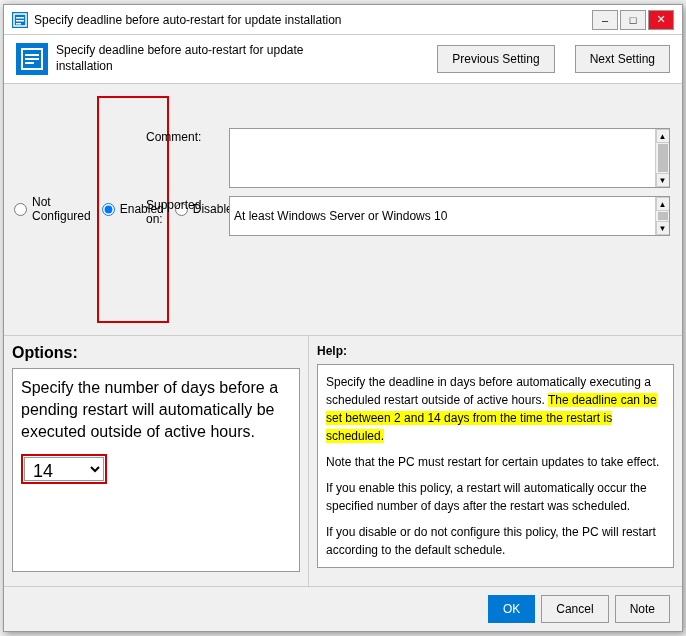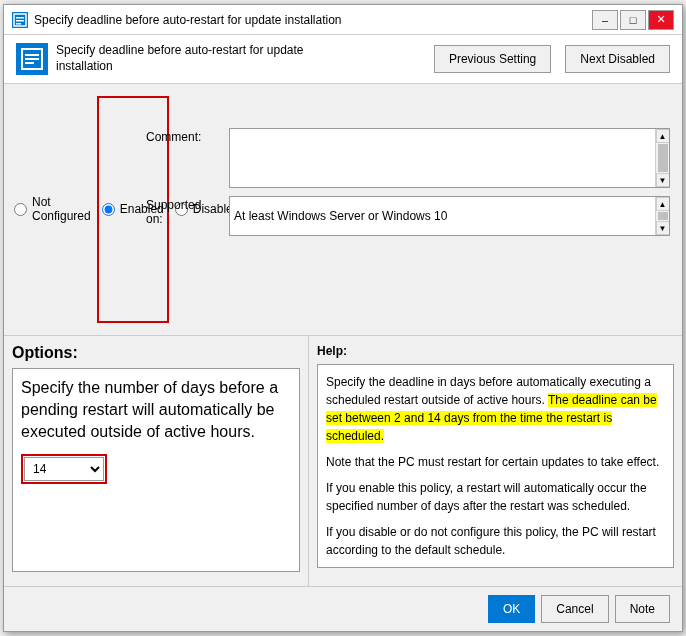--- a/index.html
+++ b/index.html
@@ -88,21 +88,21 @@
       flex-shrink: 0;
     }
     .header-title {
       font-size: 12px;
       color: #000;
       line-height: 1.3;
       max-width: 300px;
     }
     .header-buttons {
       display: flex;
-      gap: 14px;
+      gap: 20px;
     }
     .btn {
       padding: 4px 14px;
       background: #f0f0f0;
       border: 1px solid #999;
       cursor: pointer;
       font-size: 12px;
       height: 28px;
     }
     .btn-primary {
@@ -247,21 +247,21 @@
     .options-desc {
       font-size: 16px;
       color: #000;
       line-height: 1.4;
       margin-bottom: 10px;
     }
     .dropdown-select {
       padding: 2px 4px;
       border: 1px solid #999;
       background: white;
-      font-size: 12px;
+      font-size: 18px;
       cursor: pointer;
       width: 80px;
       height: 24px;
     }
     .help-panel {
       flex: 1;
       padding: 8px;
     }
     .help-label {
       font-size: 12px;
@@ -324,21 +324,21 @@
           <rect x="2" y="2" width="20" height="20" fill="none" stroke="white" stroke-width="2"></rect>
           <rect x="5" y="7" width="14" height="2" fill="white"></rect>
           <rect x="5" y="11" width="14" height="2" fill="white"></rect>
           <rect x="5" y="15" width="9" height="2" fill="white"></rect>
         </svg>
       </div>
       <span class="header-title">Specify deadline before auto-restart for update installation</span>
     </div>
     <div class="header-buttons">
       <button class="btn">Previous Setting</button>
-      <button class="btn">Next Disabled</button>
+      <button class="btn">Next Setting</button>
     </div>
   </div>
 
   <div class="content">
 
     <div class="left-panel">
       <label class="radio-option">
         <input type="radio" name="config" value="not_configured" style="">
         <span class="radio-label">Not Configured</span>
       </label>

